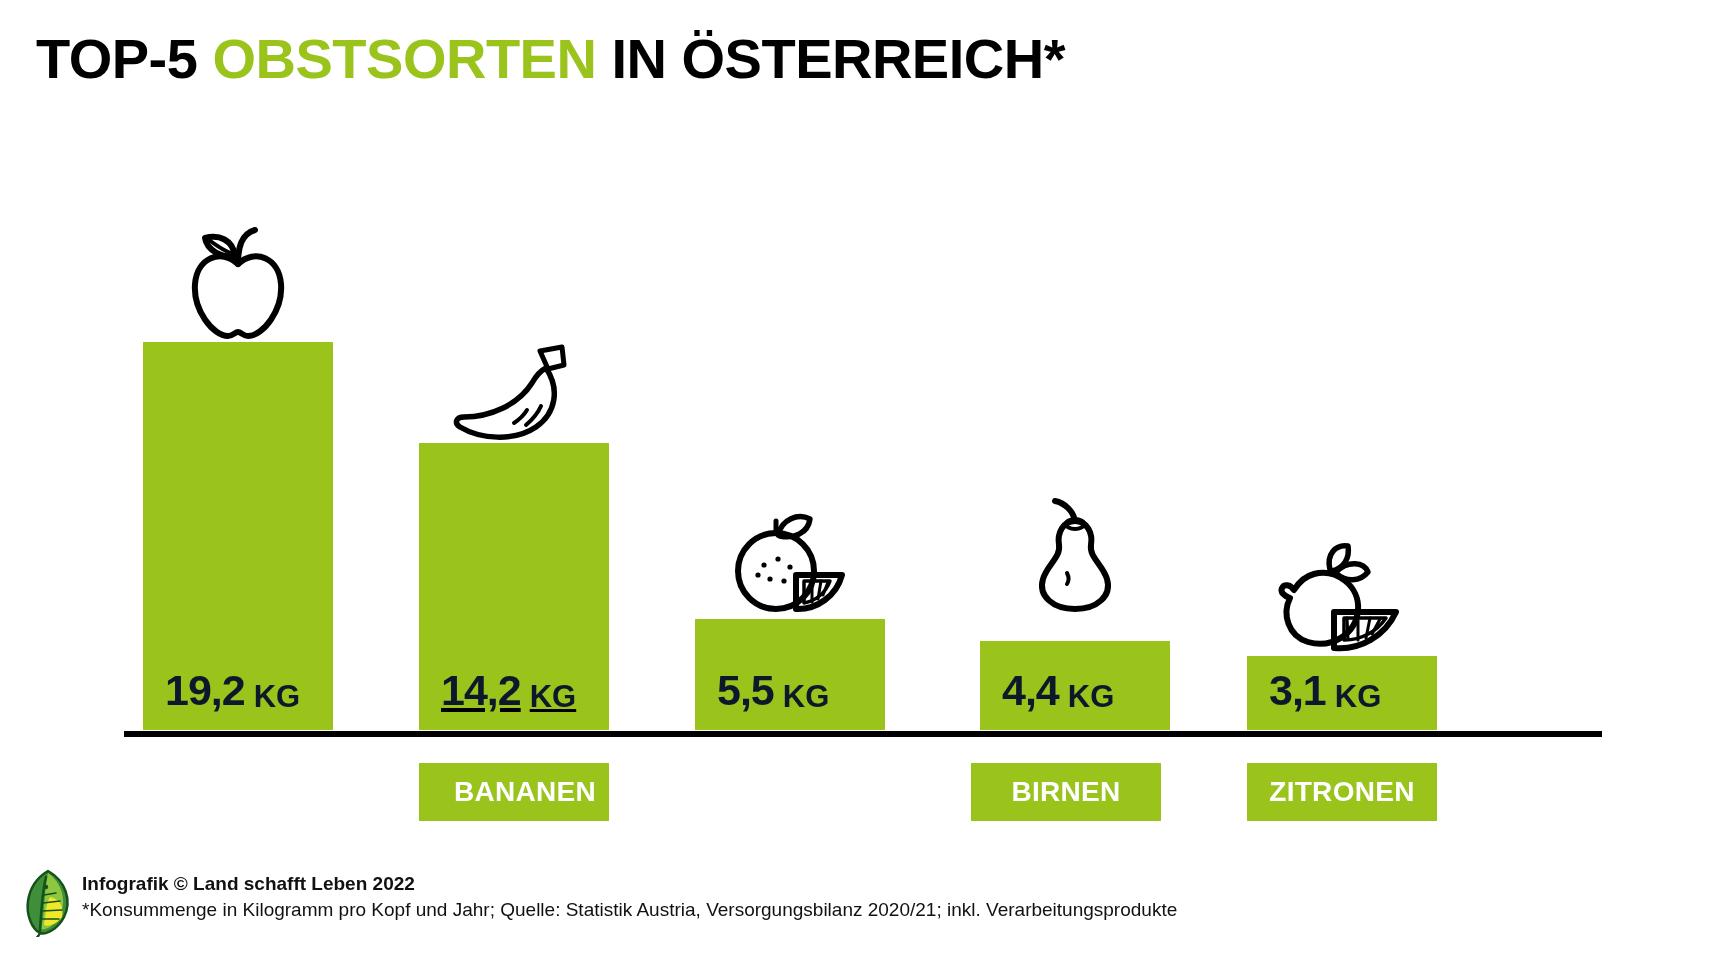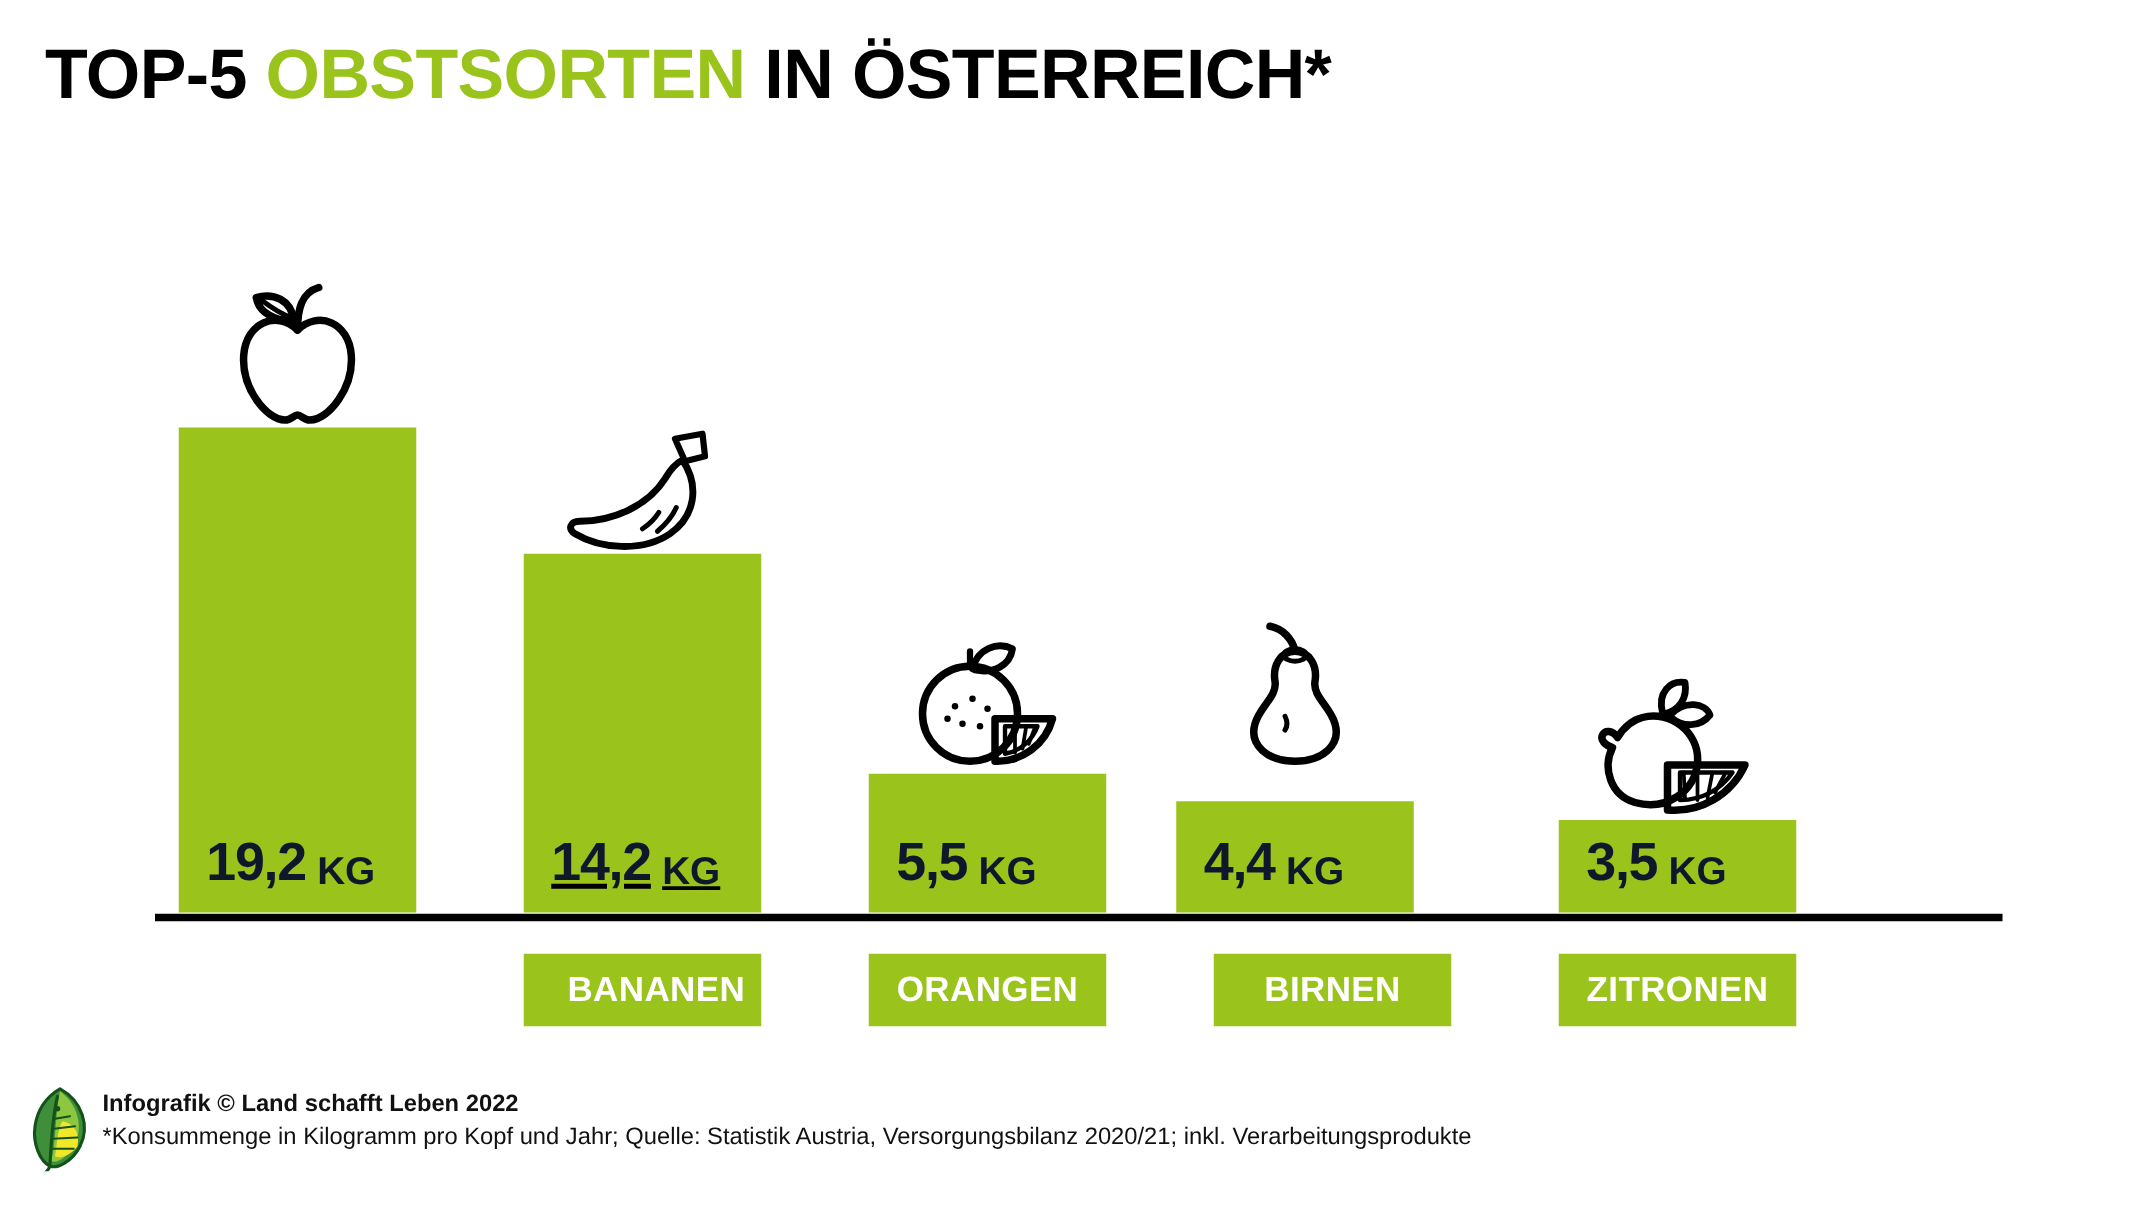--- a/index.html
+++ b/index.html
@@ -190,21 +190,21 @@
         <path d="M80 72 L106 72 A34 34 0 0 1 80 94 Z" fill="none" stroke="#000" stroke-width="3.5" stroke-linejoin="round"></path>
         <path d="M88 72 L88 93 M97 72 L94 90 M104 73 L99 86" stroke="#000" stroke-width="3" stroke-linecap="round"></path>
       </svg>
     </div>
     <div class="bar" style="height:111px;">
       <span class="val">5,5</span>
       <span class="val unit">KG</span>
     </div>
   </div>
 
-  <div class="col" style="left:941px;gap:28px;">
+  <div class="col" style="left:980px;gap:28px;">
     <div class="icon-wrap">
       <svg width="104" height="118" viewBox="0 0 104 118">
         <path d="M52 26 C40 26 34 38 36 50 C38 62 24 70 20 84 C15 101 30 114 52 114 C74 114 89 101 84 84 C80 70 66 62 68 50 C70 38 64 26 52 26 Z" fill="none" stroke="#000" stroke-width="6" stroke-linejoin="round"></path>
         <path d="M52 26 C50 16 42 8 32 6" fill="none" stroke="#000" stroke-width="6" stroke-linecap="round"></path>
         <ellipse cx="52" cy="29" rx="9" ry="5" fill="none" stroke="#000" stroke-width="4"></ellipse>
         <path d="M44 78 C46 82 46 86 44 89" fill="none" stroke="#000" stroke-width="4" stroke-linecap="round"></path>
       </svg>
     </div>
     <div class="bar" style="height:89px;">
       <span class="val">4,4</span>
@@ -217,31 +217,30 @@
       <svg width="136" height="116" viewBox="0 0 136 116">
         <path d="M20 50 C16 44 10 44 8 48 C6 52 10 56 16 58 C8 74 14 96 34 102 C58 109 82 94 84 70 C86 46 62 28 40 34 C32 36 25 42 20 50 Z" fill="none" stroke="#000" stroke-width="6" stroke-linejoin="round"></path>
         <path d="M56 30 C52 14 62 4 74 6 C76 18 70 28 58 31 Z" fill="none" stroke="#000" stroke-width="5.5" stroke-linejoin="round"></path>
         <path d="M62 32 C74 20 90 22 94 32 C86 42 72 42 63 34 Z" fill="none" stroke="#000" stroke-width="5.5" stroke-linejoin="round"></path>
         <path d="M60 72 L122 72 A62 62 0 0 1 60 108 Z" fill="none" stroke="#000" stroke-width="6" stroke-linejoin="round"></path>
         <path d="M70 78 L112 78 A50 50 0 0 1 70 100 Z" fill="none" stroke="#000" stroke-width="3.5" stroke-linejoin="round"></path>
         <path d="M84 78 L84 100 M96 78 L92 98 M106 79 L98 94 M73 78 L74 99" stroke="#000" stroke-width="3" stroke-linecap="round"></path>
       </svg>
     </div>
     <div class="bar" style="height:74px;">
-      <span class="val">3,5</span>
+      <span class="val">3,1</span>
       <span class="val unit">KG</span>
     </div>
   </div>
 </div>
 
 <div class="baseline"></div>
 
 <div class="labels">
   <div class="label-chip" style="left:419px;width:190px;padding-left:40px;">BANANEN</div>
-  <div class="label-chip" style="left:695px;width:190px;">ORANGEN</div>
   <div class="label-chip" style="left:971px;width:190px;">BIRNEN</div>
   <div class="label-chip" style="left:1247px;width:190px;">ZITRONEN</div>
 </div>
 
 <div class="footer">
   <div class="logo">
     <svg width="52" height="70" viewBox="0 0 52 70">
       <path d="M26 4 C44 14 50 34 42 50 C36 62 24 68 18 66 C10 62 4 48 6 34 C8 20 16 10 26 4 Z" fill="#3f8f3a" stroke="#14521a" stroke-width="2.5" stroke-linejoin="round"></path>
       <path d="M26 6 C40 16 45 34 38 48 C33 58 24 64 19 62 C23 46 22 24 26 6 Z" fill="#8dc63f"></path>
       <path d="M28 30 C38 32 42 40 40 50 C34 58 26 60 22 58 C24 46 24 36 28 30 Z" fill="#f0e62a"></path>

